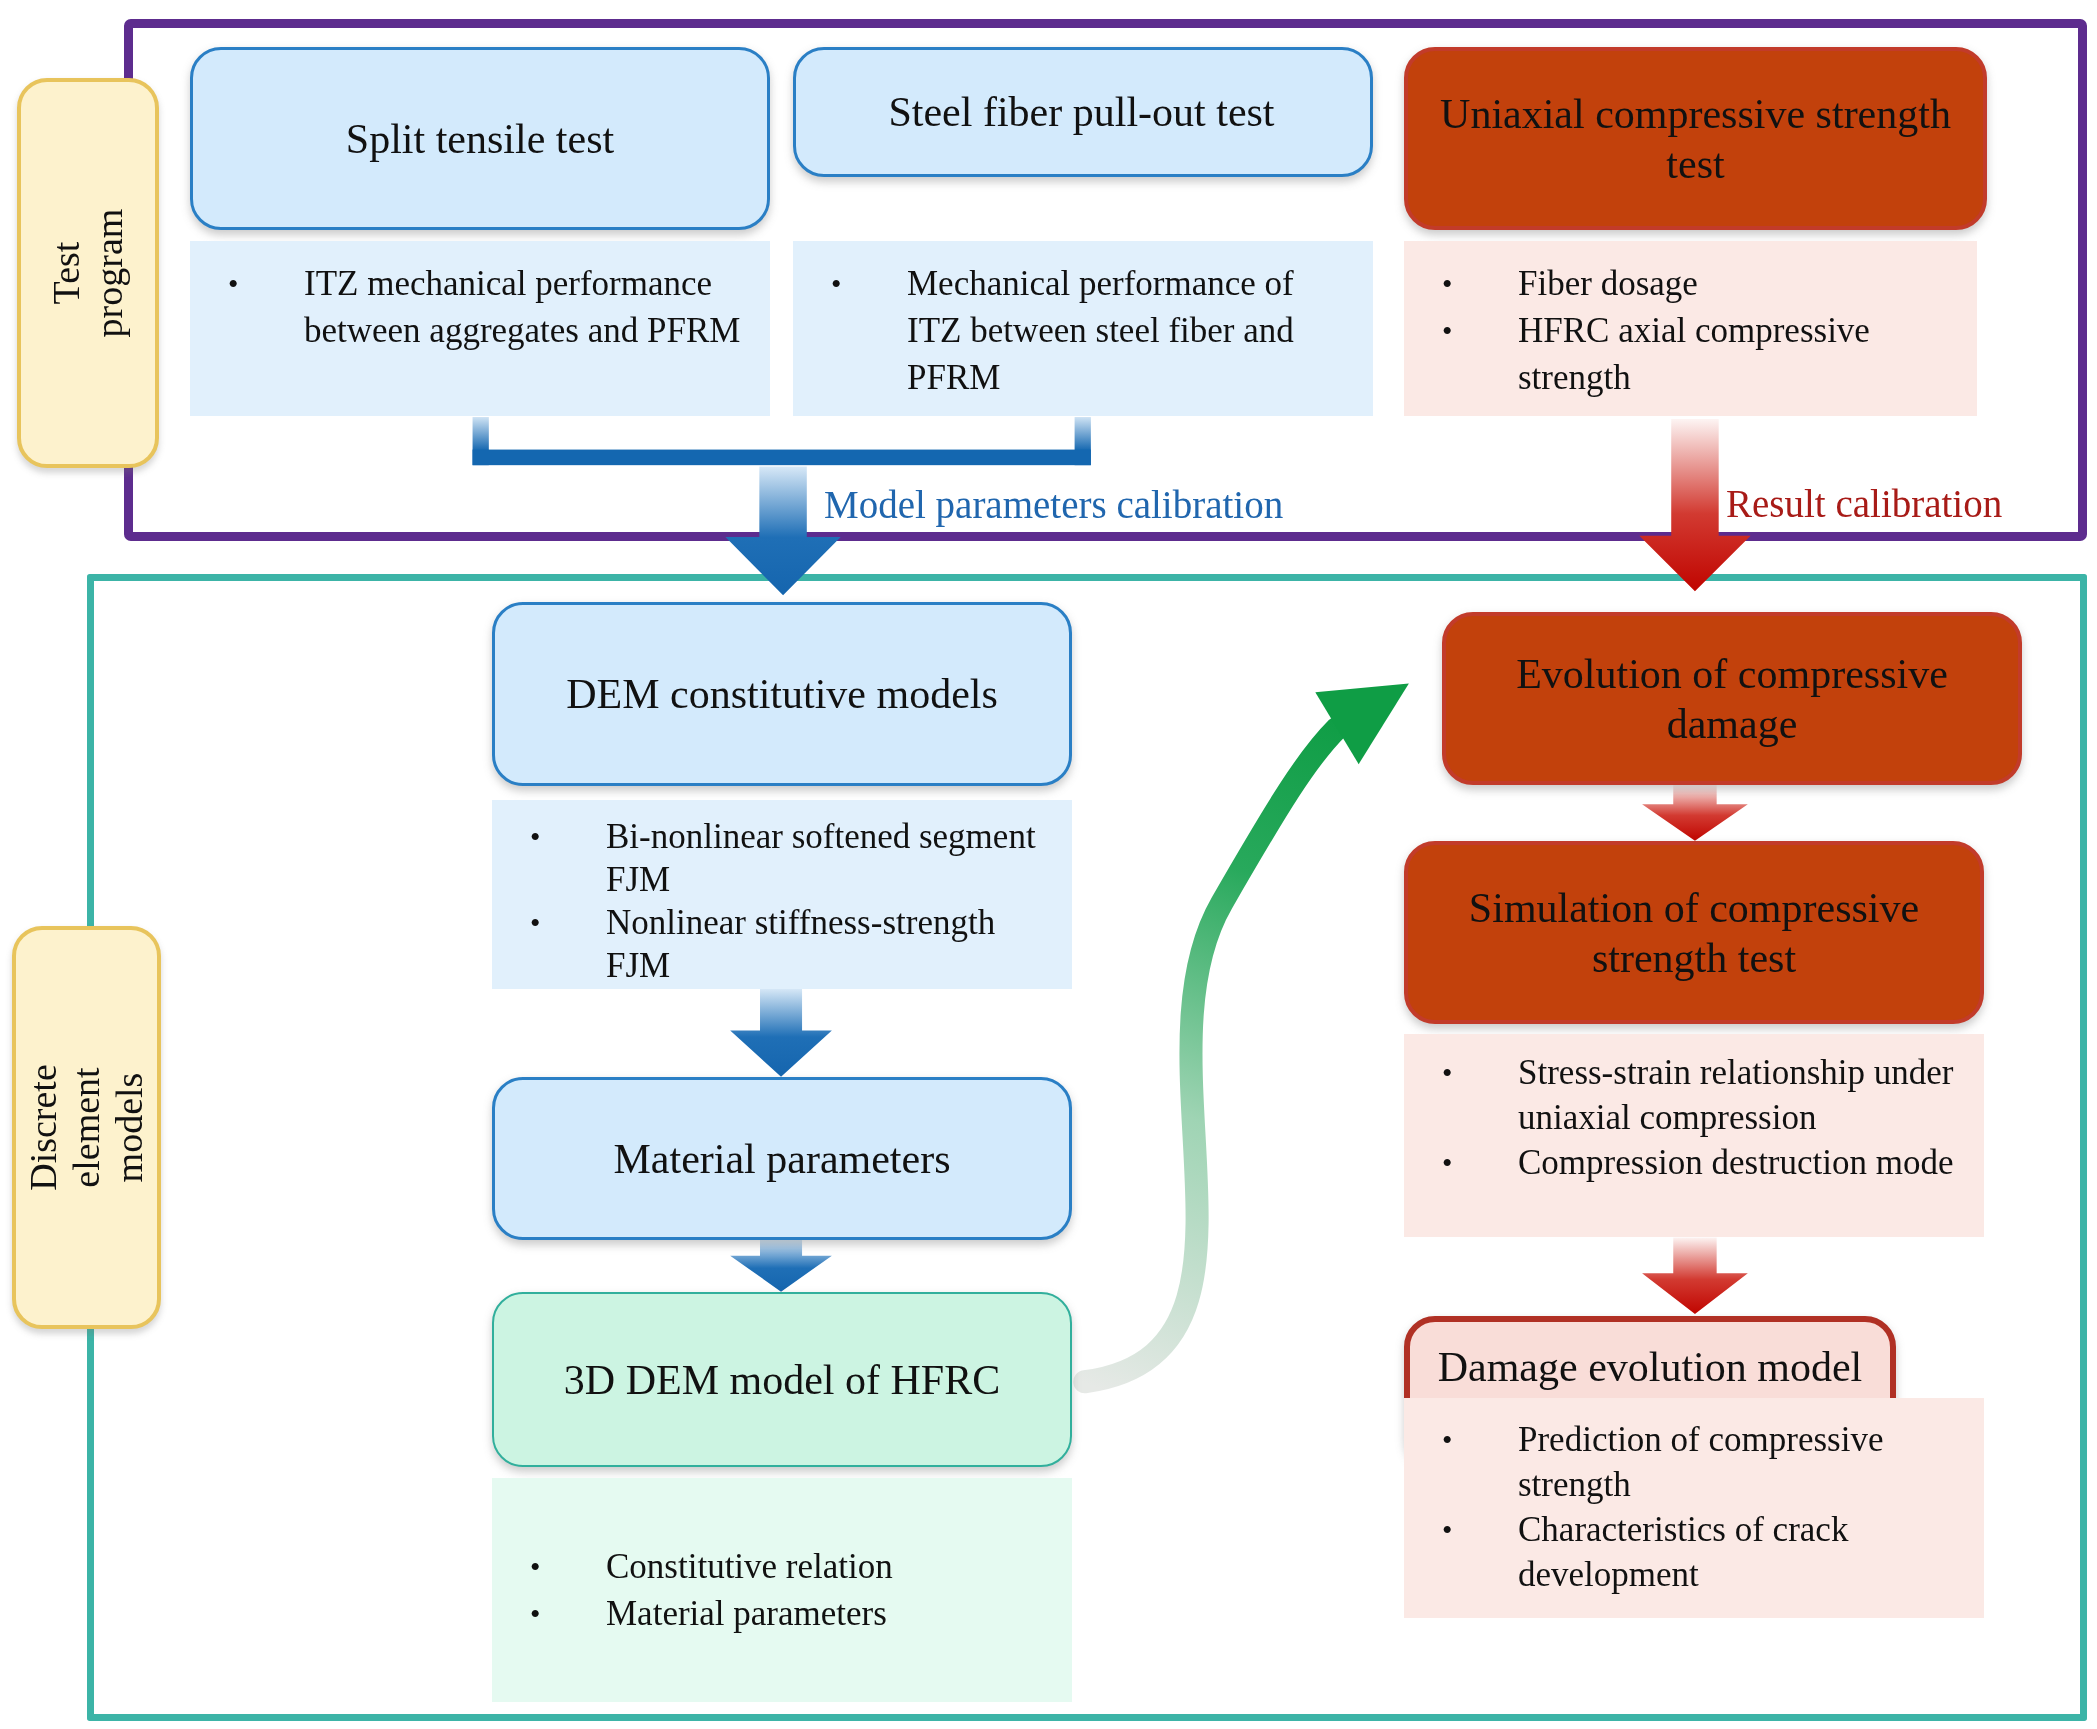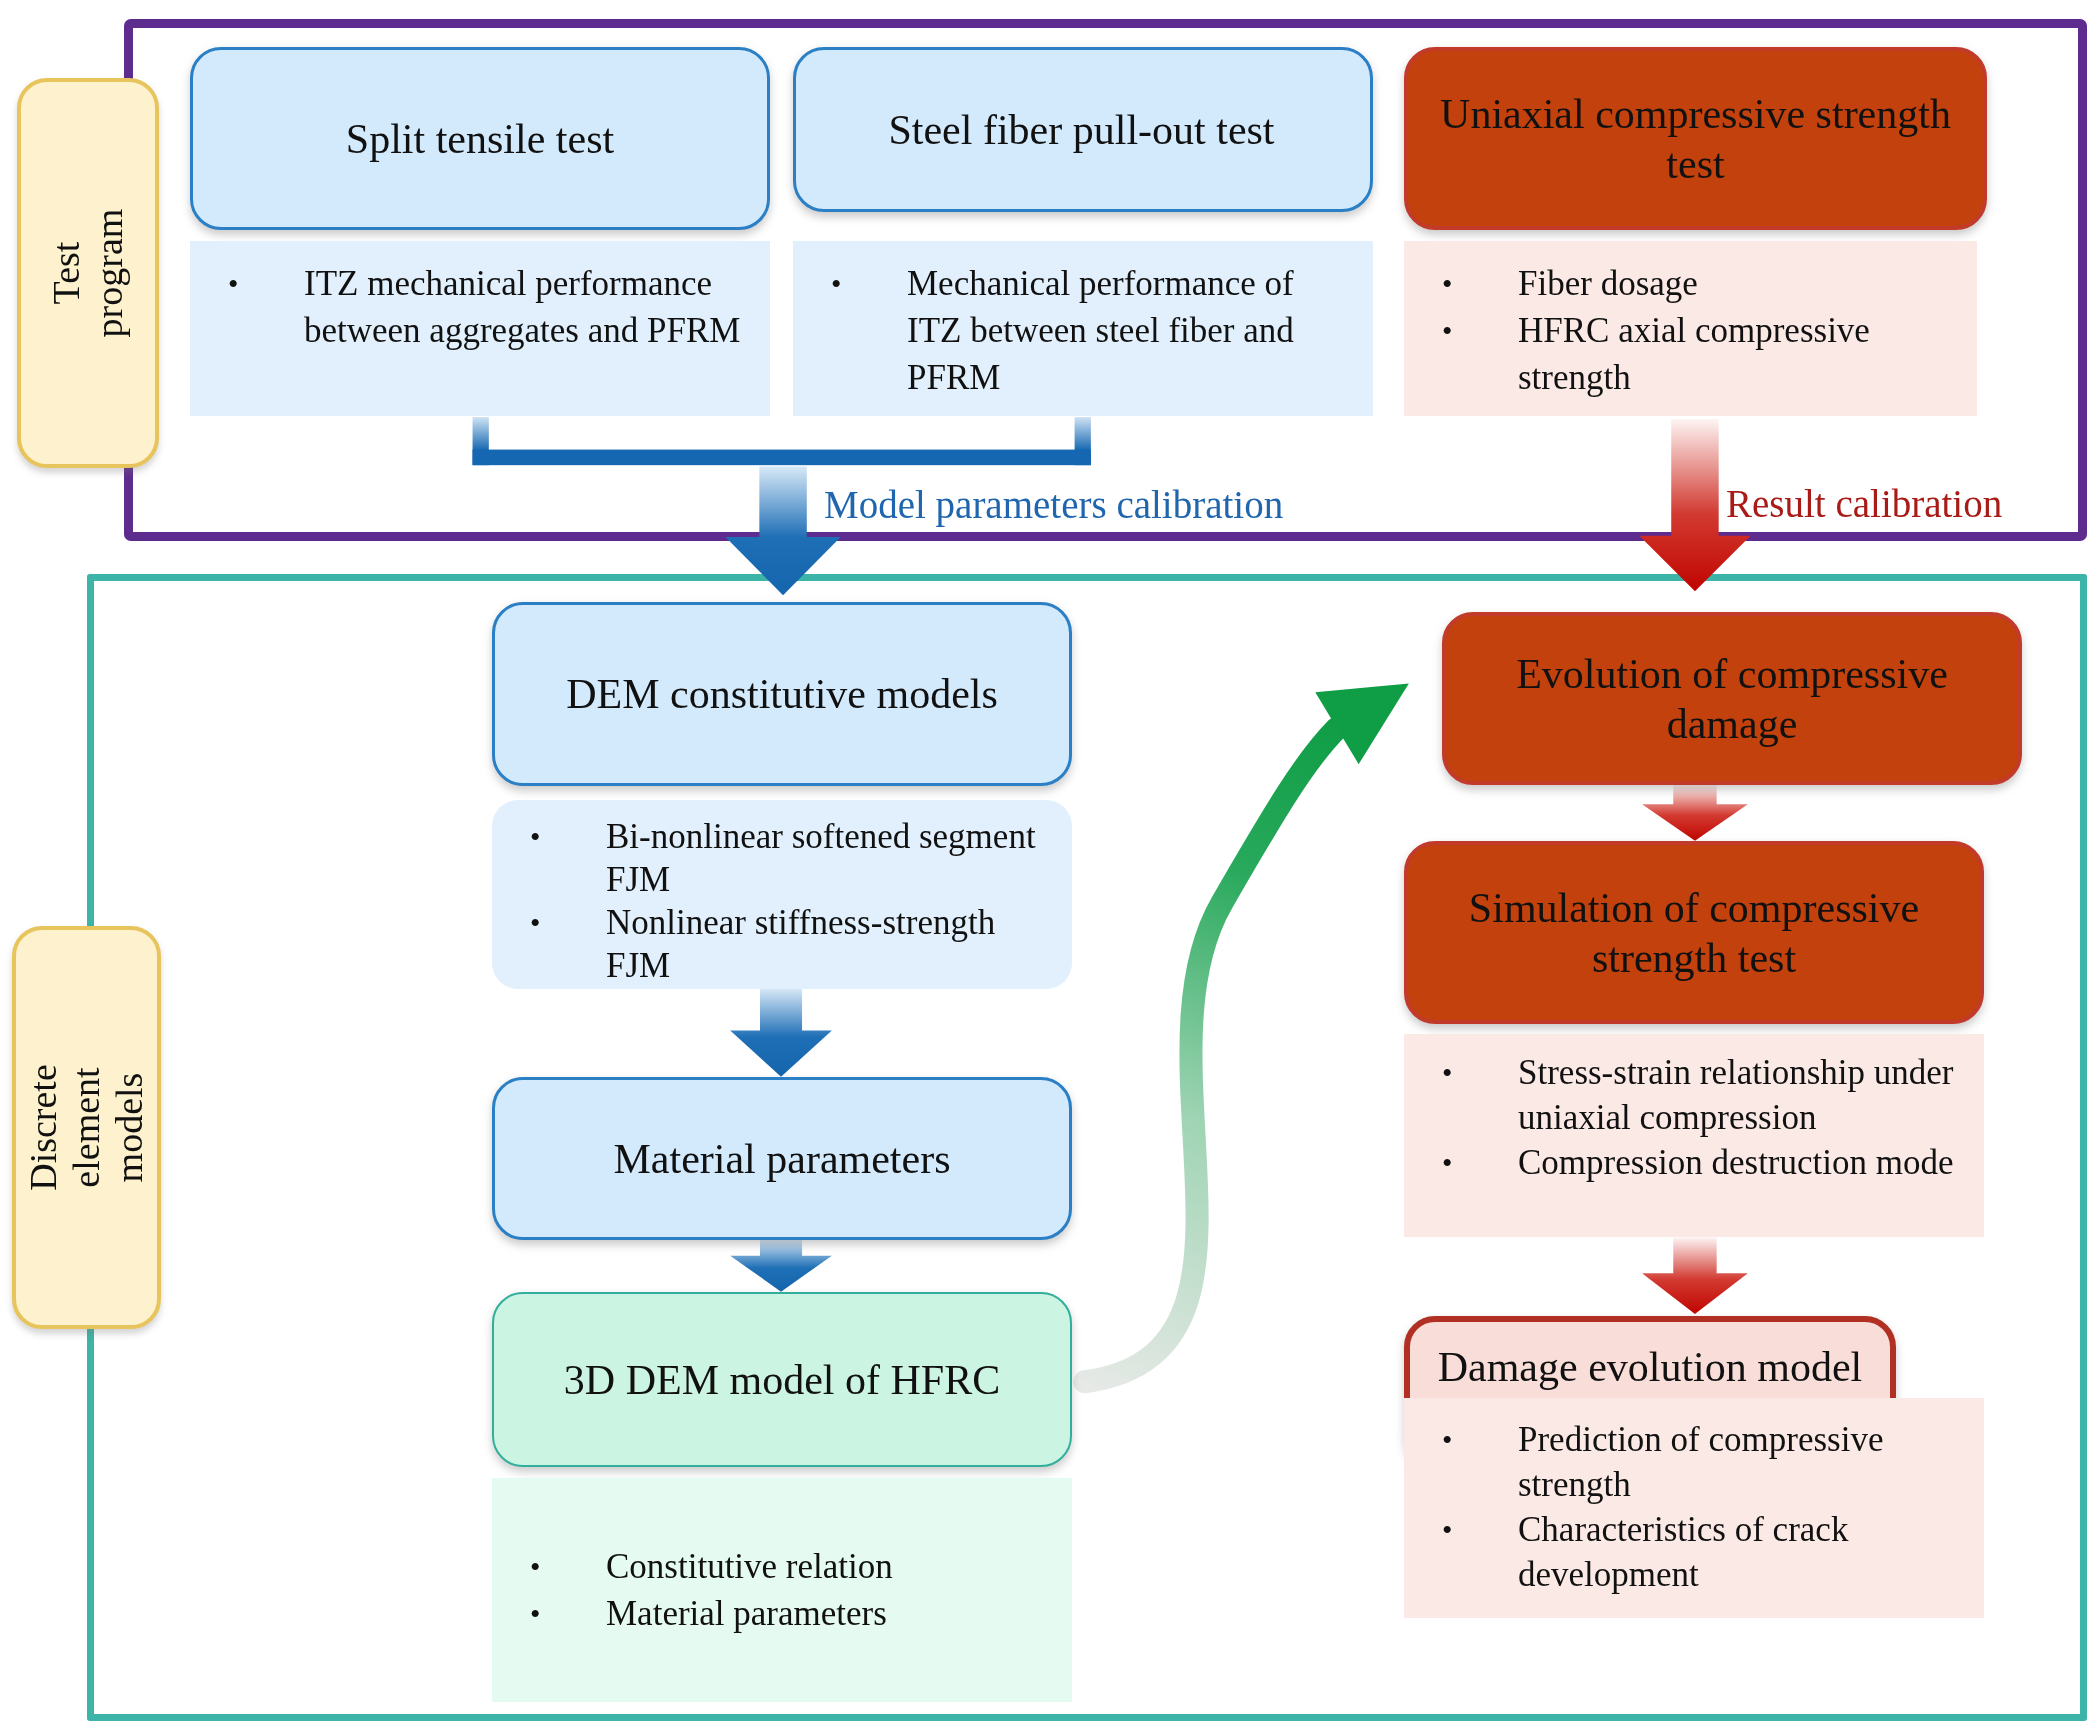--- a/index.html
+++ b/index.html
@@ -106,21 +106,21 @@
   <div class="abs vlabel" style="left:17px;top:78px;width:142px;height:390px;">
     <span class="txt" style="width:319px;">Test program</span>
   </div>
   <div class="abs vlabel" style="left:12.2px;top:926px;width:149px;height:403px;">
     <span class="txt" style="width:380px;">Discrete element models</span>
   </div>
 
   <div class="abs box blue" style="left:190px;top:47px;width:580px;height:183px;">
     <span>Split tensile test</span>
   </div>
-  <div class="abs box blue" style="left:793px;top:47px;width:580px;height:165px;padding-left:20px;">
+  <div class="abs box blue" style="left:793px;top:47px;width:580px;height:130px;padding-left:20px;">
     <span>Steel fiber pull-out test</span>
   </div>
   <div class="abs box red" style="left:1404px;top:47px;width:583px;height:183px;">
     <span>Uniaxial compressive strength test</span>
   </div>
 
   <div class="abs panel blue pt28 lh70" style="left:190px;top:241px;width:580px;height:175px;">
     <ul>
       <li>ITZ mechanical performance between aggregates and PFRM</li>
     </ul>
@@ -136,21 +136,21 @@
       <li>HFRC axial compressive strength</li>
     </ul>
   </div>
 
   <div class="abs caption" id="caption-blue">Model parameters calibration</div>
   <div class="abs caption" id="caption-red">Result calibration</div>
 
   <div class="abs box blue" style="left:492px;top:602px;width:580px;height:184px;">
     <span>DEM constitutive models</span>
   </div>
-  <div class="abs panel blue pt22 lh64" style="left:492px;top:800px;width:580px;height:189px;border-radius:26px;">
+  <div class="abs panel blue pt22 lh64" style="left:492px;top:800px;width:580px;height:189px;">
     <ul>
       <li>Bi-nonlinear softened segment FJM</li>
       <li>Nonlinear stiffness-strength FJM</li>
     </ul>
   </div>
   <div class="abs box blue" style="left:492px;top:1077px;width:580px;height:163px;">
     <span>Material parameters</span>
   </div>
   <div class="abs box green" style="left:492px;top:1292px;width:580px;height:175px;">
     <span>3D DEM model of HFRC</span>

